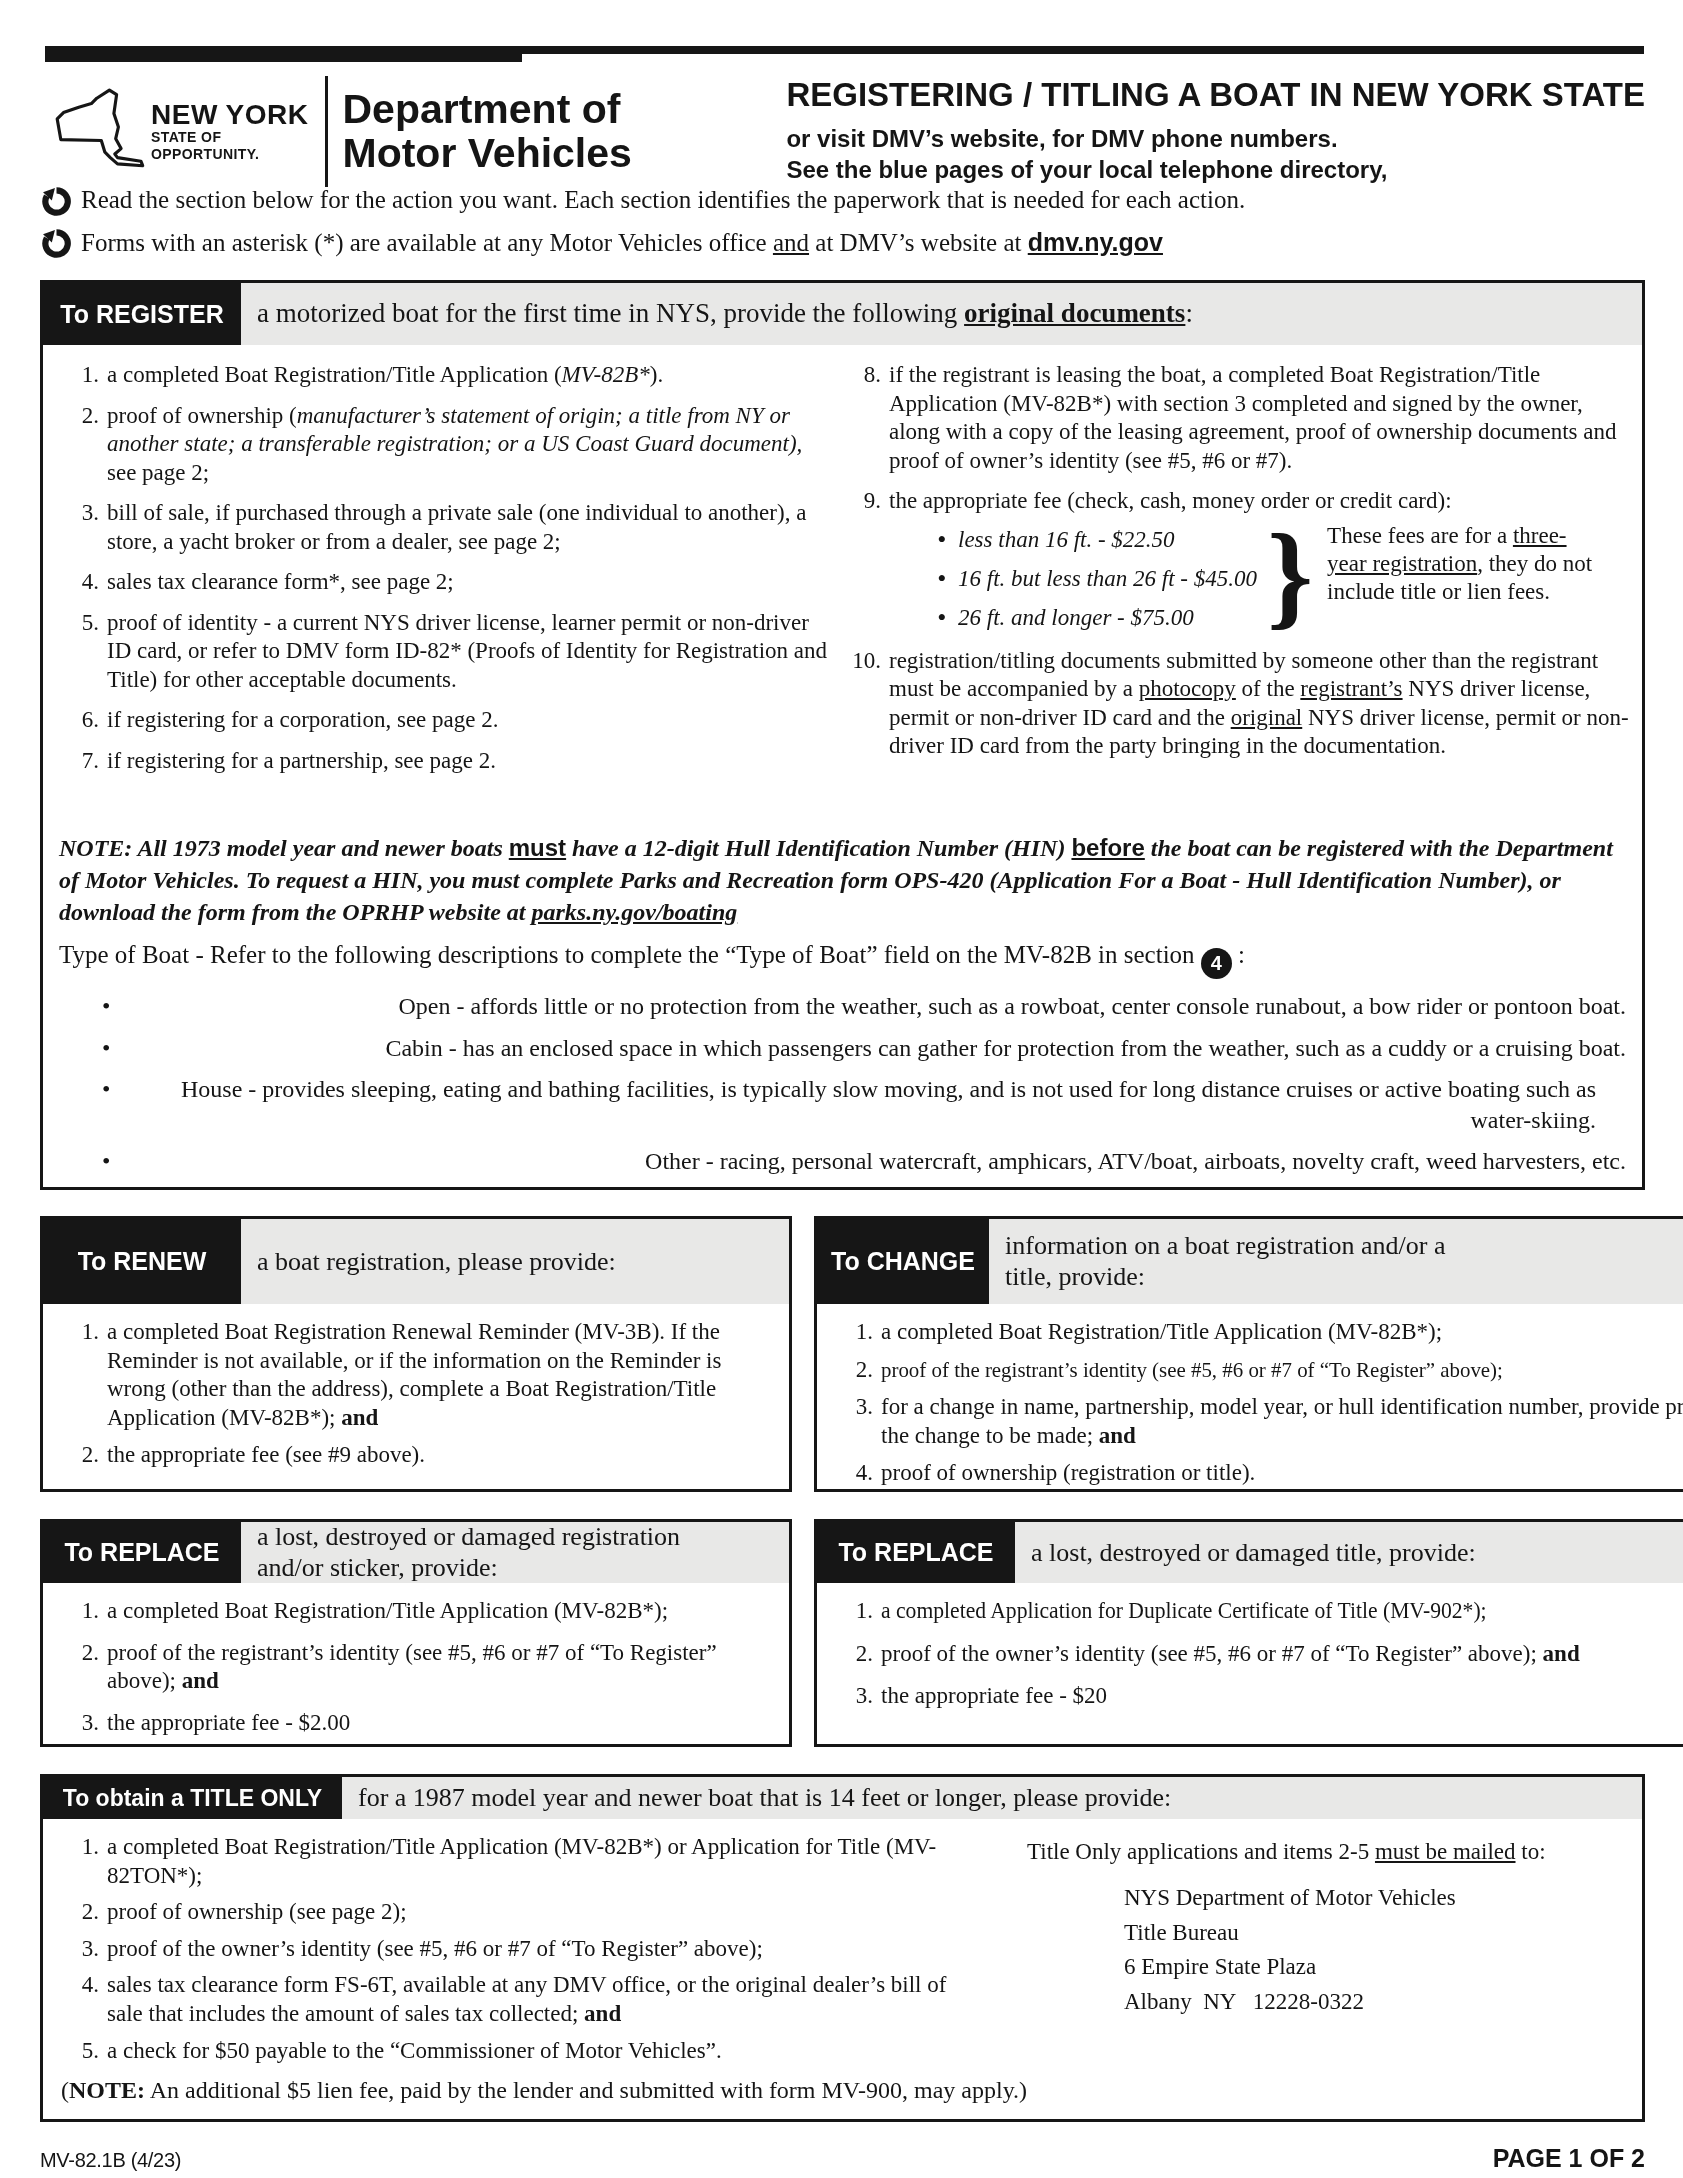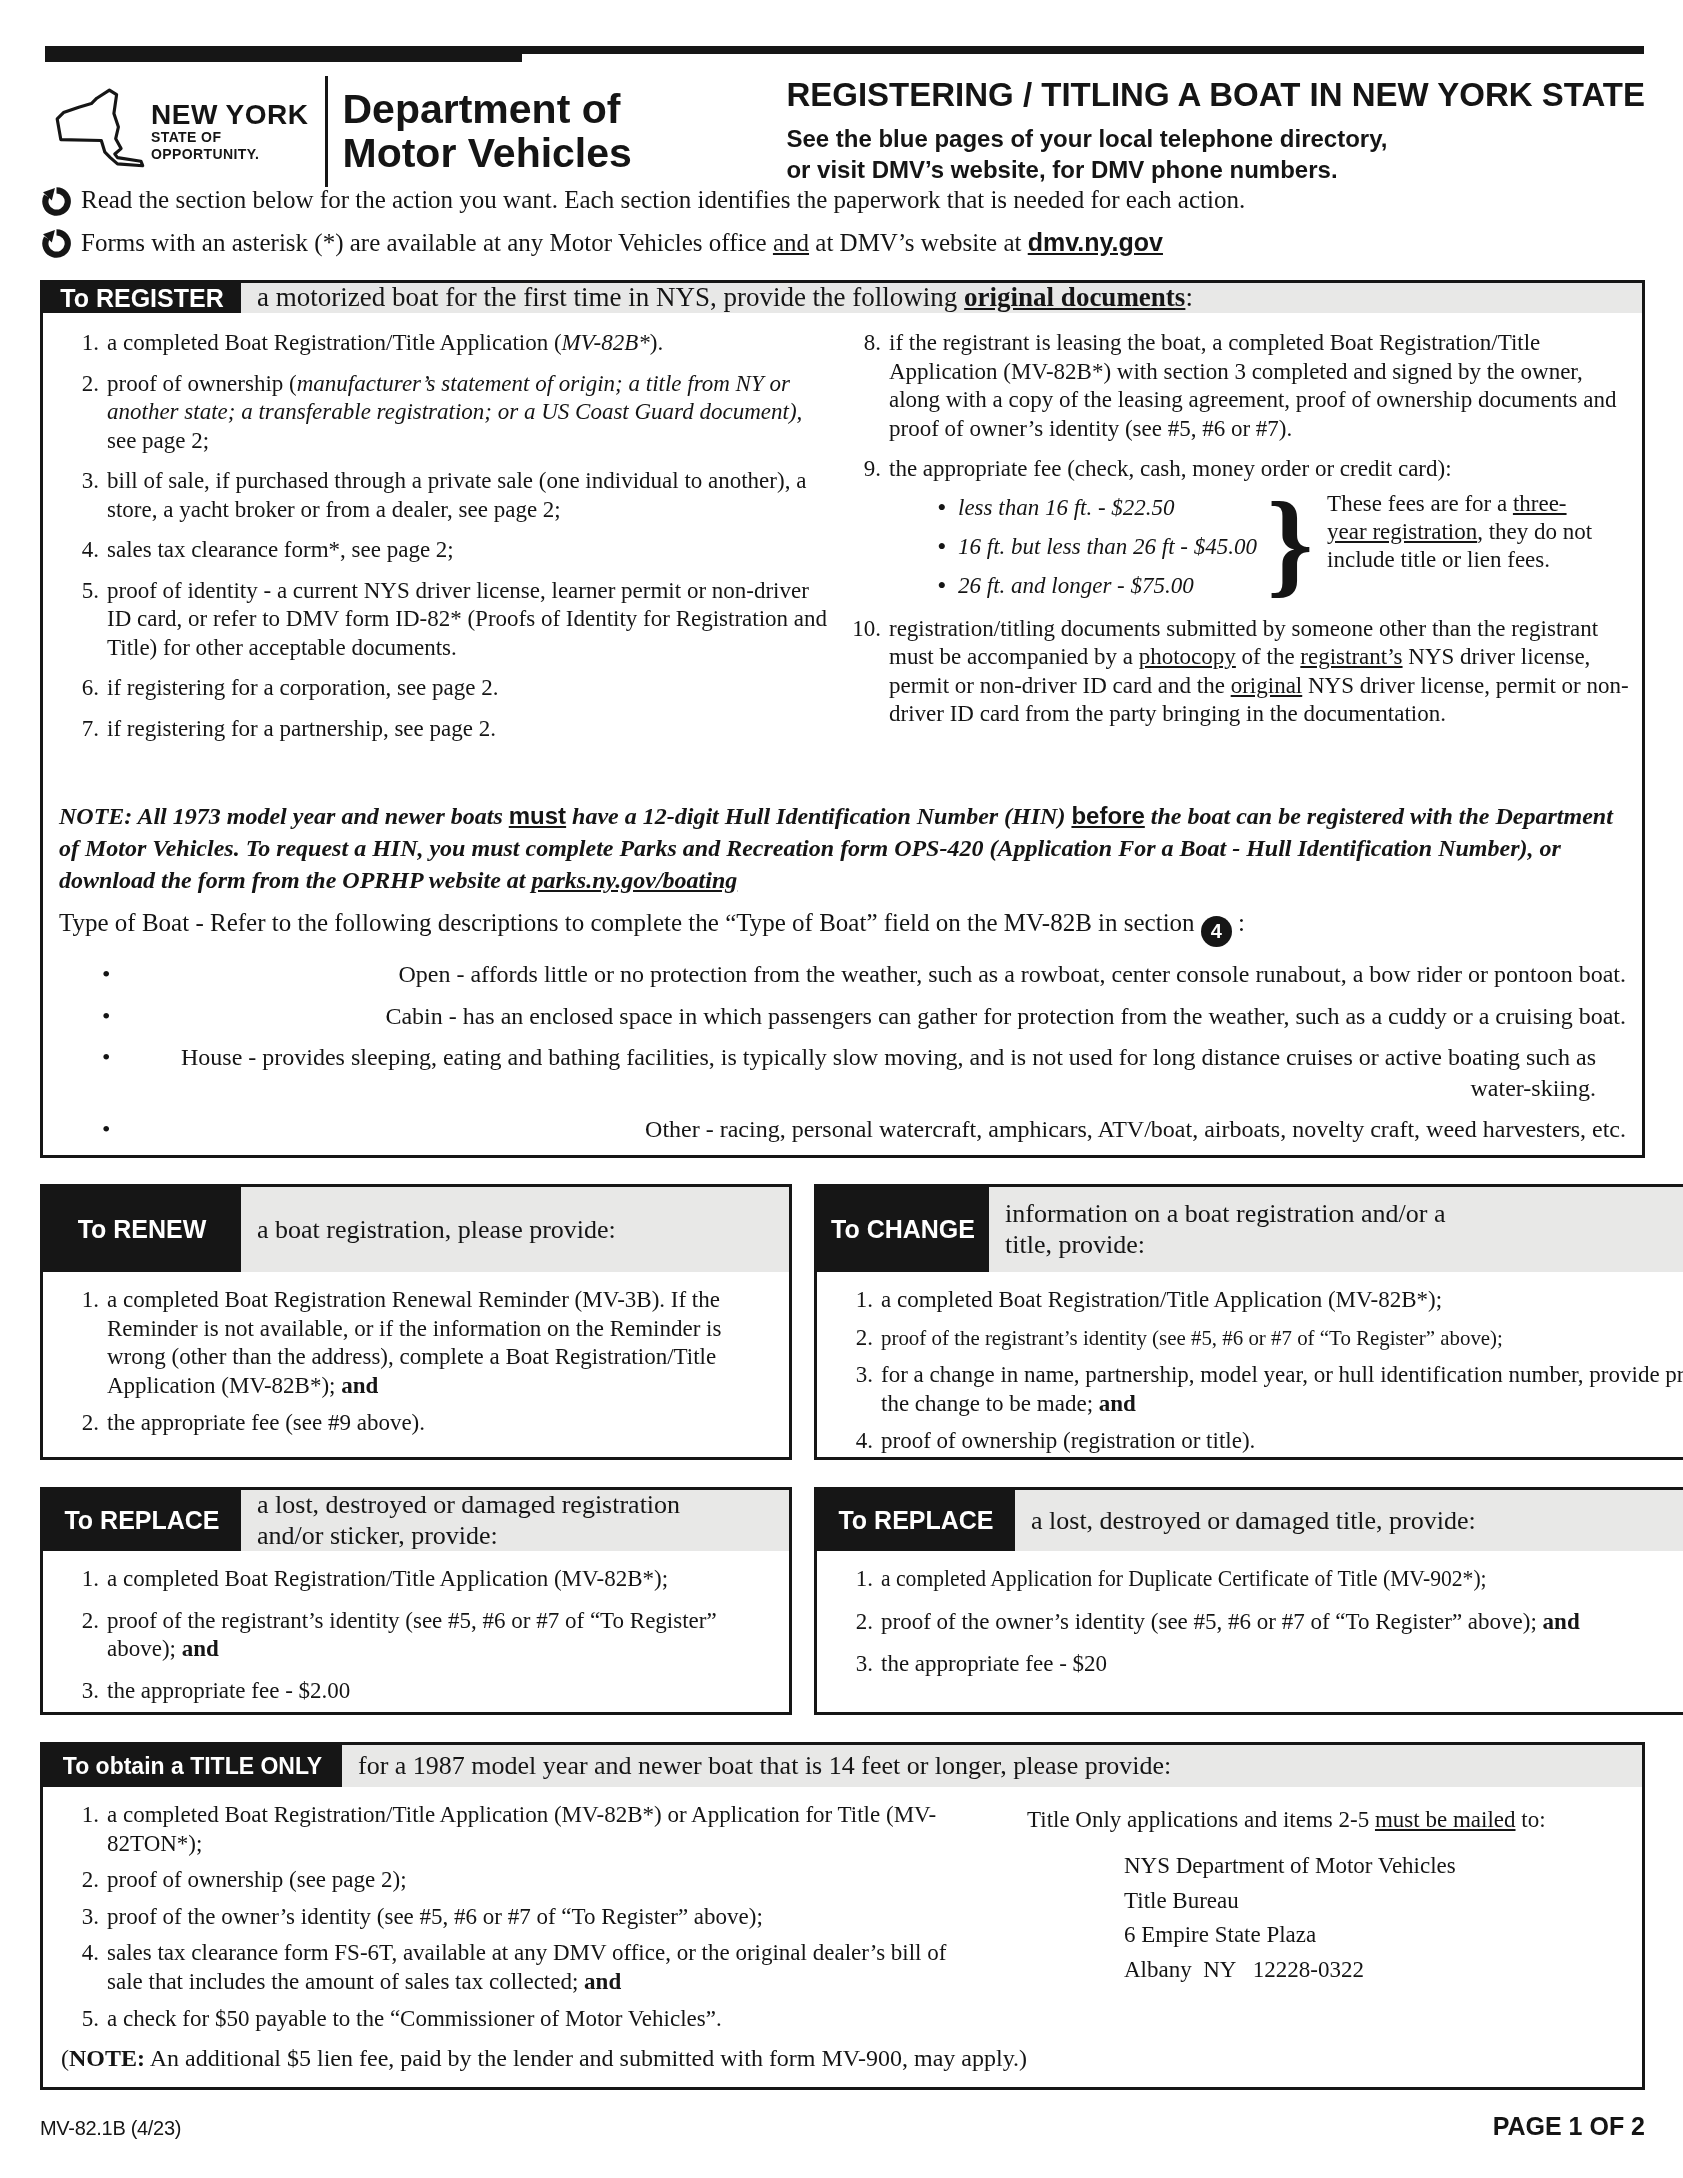--- a/index.html
+++ b/index.html
@@ -35,21 +35,21 @@
   
   .box { border:3px solid #161616; background:#fff; overflow:hidden; }
   .box-header { display:flex; align-items:stretch; }
   .box-label { background:#161616; color:#fff; flex:none;
                font:700 25px "Liberation Sans", sans-serif;
                display:flex; align-items:center; justify-content:center; text-align:center; padding:0 8px; }
   .box-lead { background:#e8e8e7; flex:1; display:flex; flex-direction:column; justify-content:center;
               padding-left:16px; font-size:26px; line-height:1.18; }
 
   #register-box { min-height:837px; }
-  #register-box .box-header { height:30px; }
+  #register-box .box-header { height:62px; }
   #register-box .box-lead { font-size:27px; }
 
   .cols { display:flex; min-height:473px; }
   .col-left { width:792px; flex:none; padding:16px 6px 0 14px; }
   .col-right { flex:1; padding:16px 12px 0 4px; }
 
   .item { display:flex; margin-bottom:12px; font-size:23px; line-height:1.24; }
   .item .num { flex:none; width:42px; text-align:right; margin-right:8px; }
   .item .txt { flex:1; }
 
@@ -131,22 +131,22 @@
       <div class="logo-divider"></div>
       <div class="logo-dept">
         <div>Department of</div>
         <div>Motor Vehicles</div>
       </div>
     </div>
 
     <div class="title-block">
       <div class="doc-title">REGISTERING / TITLING A BOAT IN NEW YORK STATE</div>
       <div class="doc-subtitle">
+        <div>or visit DMV’s website, for DMV phone numbers.</div>
         <div>See the blue pages of your local telephone directory,</div>
-        <div>or visit DMV’s website, for DMV phone numbers.</div>
       </div>
     </div>
 
     <div class="intro">
       <div class="intro-line">
         <svg class="intro-icon" viewBox="0 0 28 28">
           <path d="M14 3.2 A 10.8 10.8 0 1 1 4.6 8.8" fill="none" stroke="#161616" stroke-width="6"></path>
           <polygon points="1,5 12.5,1 9.5,13" fill="#161616"></polygon>
         </svg>
         <span><span>Read the section below for the action you want.  Each section identifies the paperwork that is needed for each action.</span></span>

